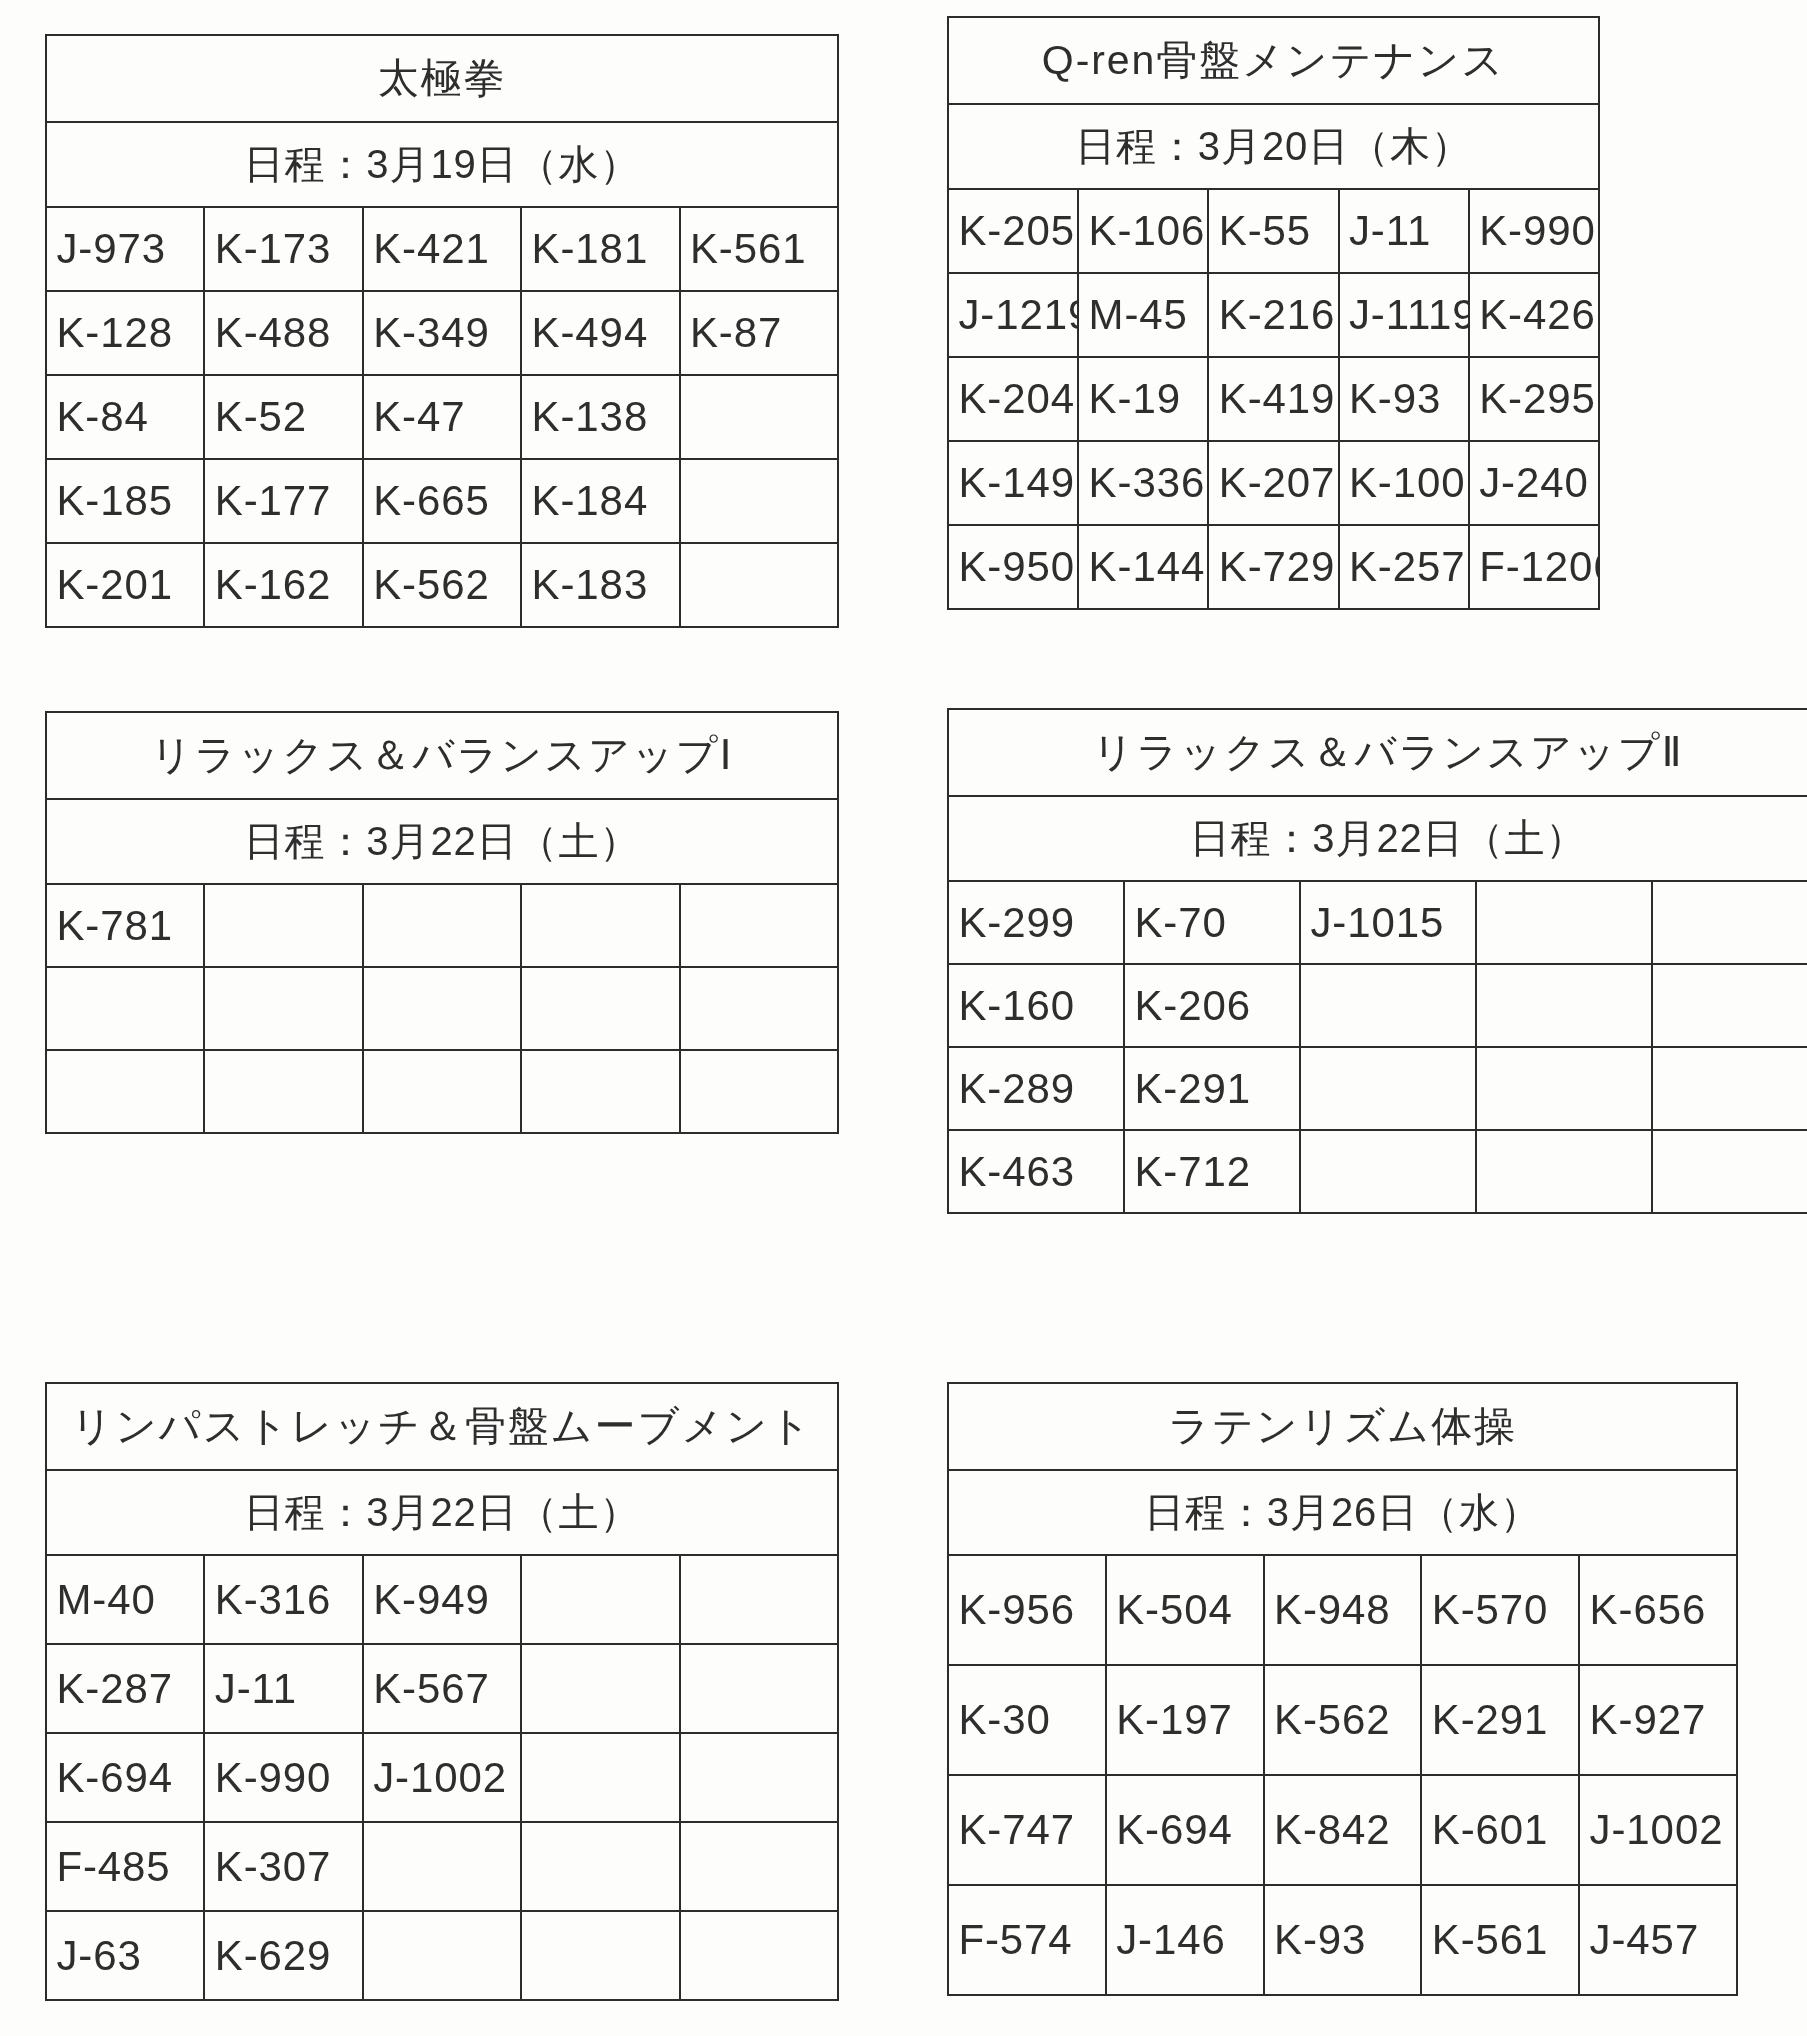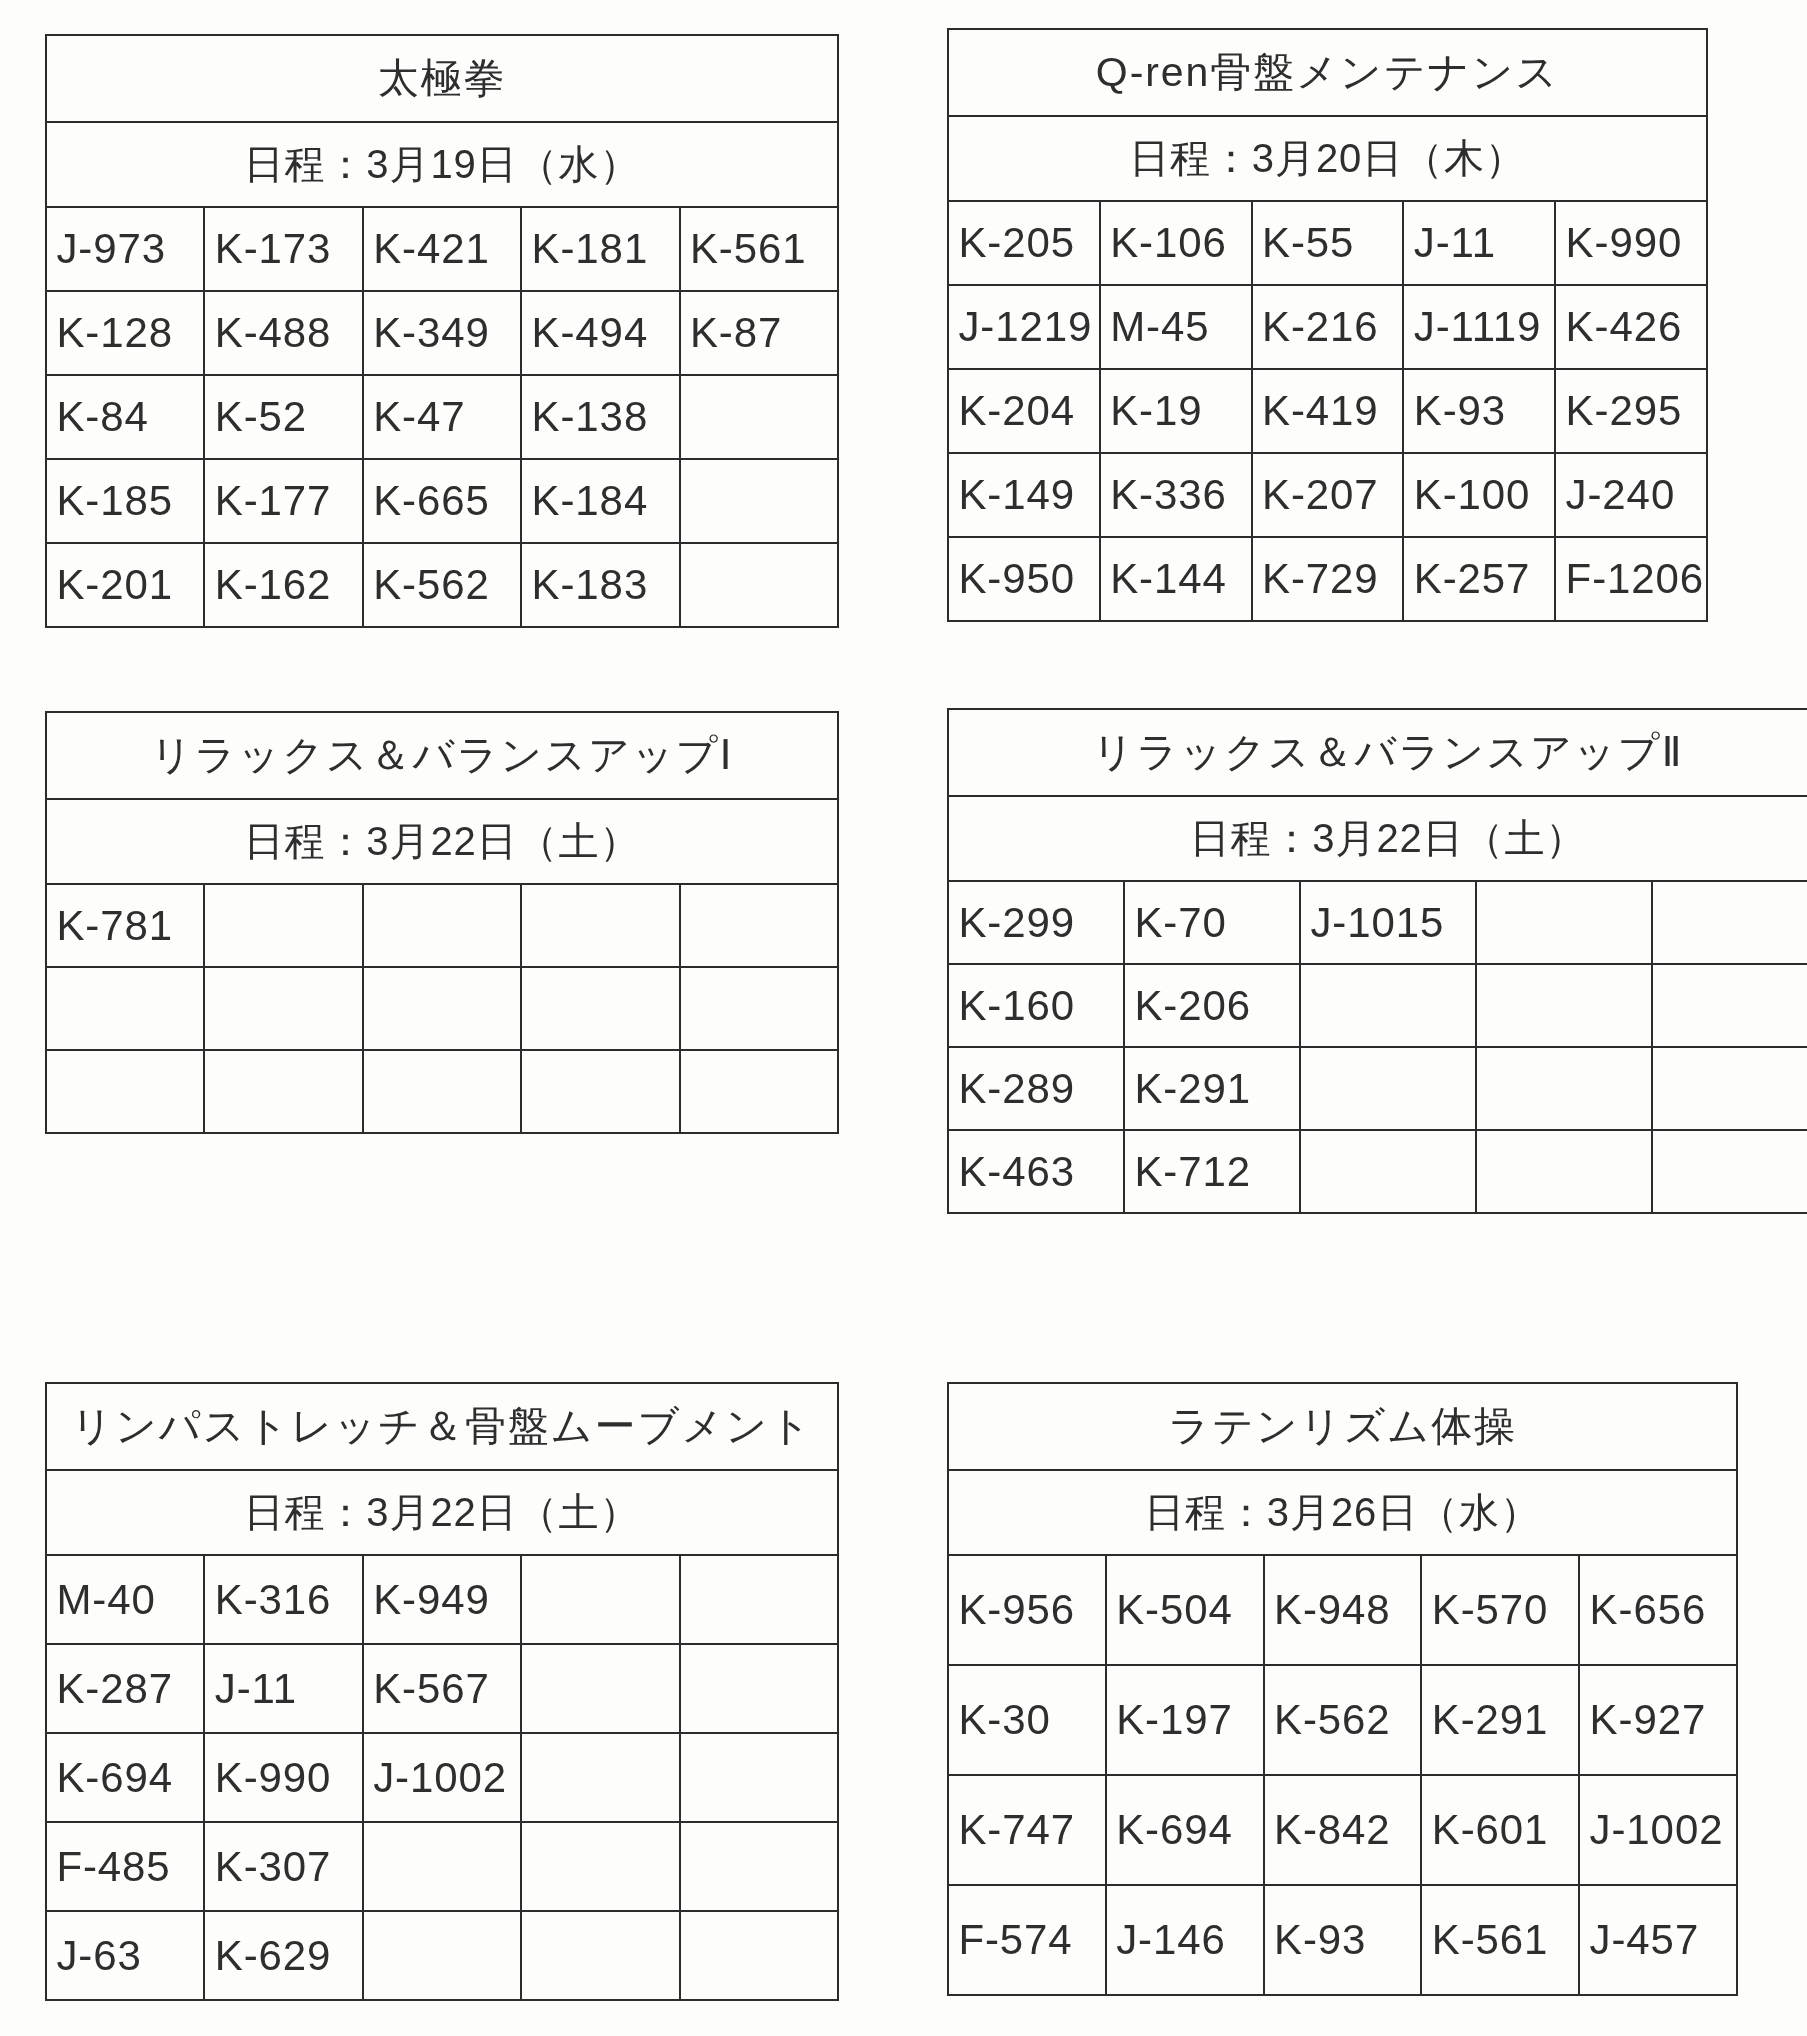--- a/index.html
+++ b/index.html
@@ -46,21 +46,21 @@
   }
   .data-cell {
     text-align: left;
     vertical-align: middle;
     font-size: 42px;
     padding-left: 9.4px;
     letter-spacing: 0.9px;
   }
   
   .t1 { left: 45px;   top: 34px;   width: 794px; }
-  .t2 { left: 947px; top: 28px;   width: 761px; }
+  .t2 { left: 947px; top: 16px;   width: 653px; }
   .t3 { left: 45px;   top: 711px;  width: 794px; }
   .t4 { left: 947px; top: 708px;  width: 882px; }
   .t5 { left: 45px;   top: 1382px; width: 794px; }
   .t6 { left: 947px; top: 1382px; width: 791px; }
   .t1 tr.data-row, .t2 tr.data-row { height: 84px; }
   .t3 tr.data-row, .t4 tr.data-row { height: 83px; }
   .t5 tr.data-row { height: 89px; border-radius: 9px; }
   .t6 tr.data-row { height: 110px; border-radius: 15px; }
 </style>
 </head>

